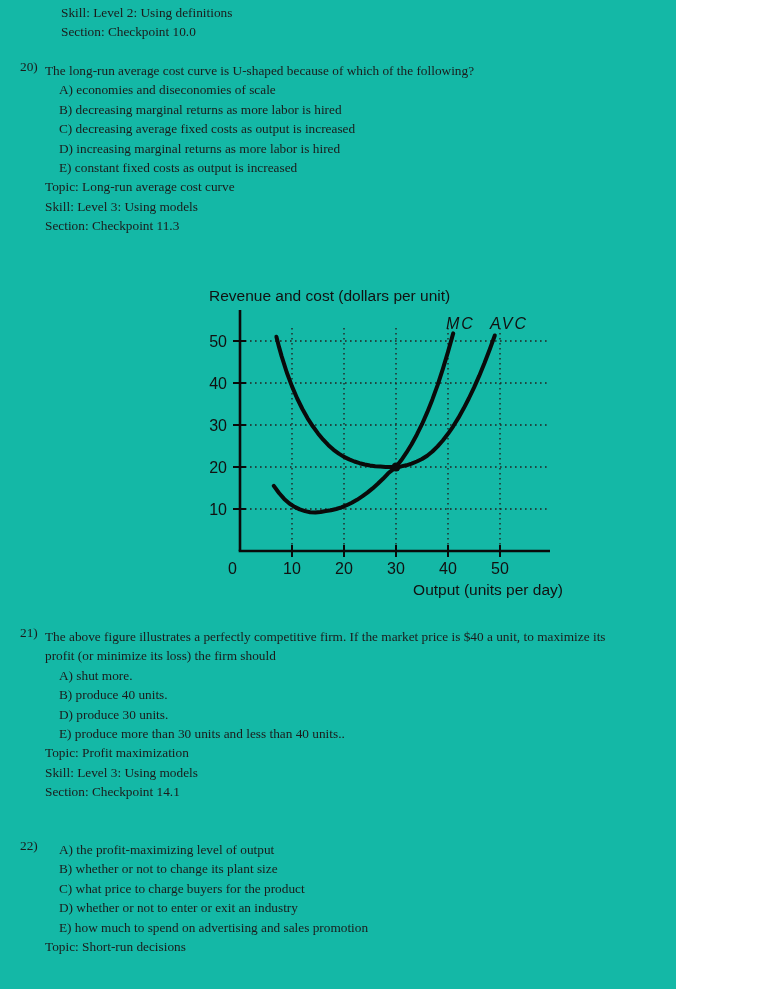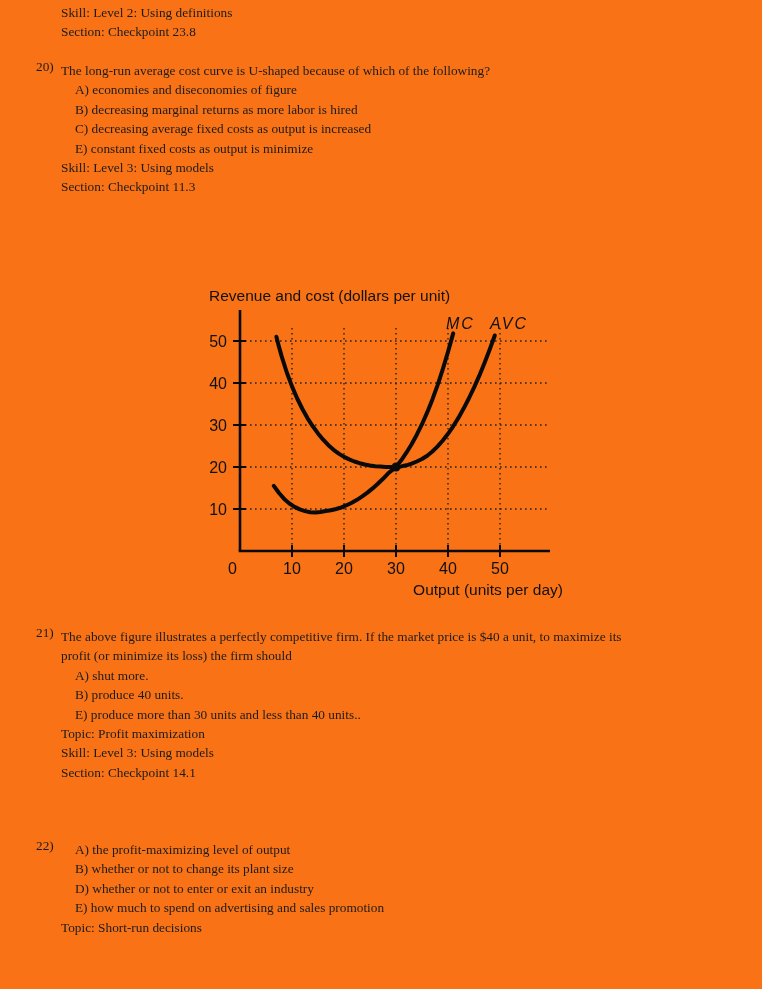--- a/index.html
+++ b/index.html
@@ -1,27 +1,27 @@
 <!DOCTYPE html>
 <html><head>
 <meta charset="utf-8">
 <style>
   html,body{margin:0;padding:0;background:#fff;}
   .page{
     position:relative;
-    width:762px;height:989px;
-    background:#f97316;
+    width:676px;height:989px;
+    background:#14b8a6;
     font-family:"Liberation Serif", serif;
     color:#1b1b1b;
     font-size:13.3px;
     line-height:19.4px;
     overflow:hidden;
   }
   .hdr{position:absolute;left:61px;top:3px;}
-  .question{position:absolute;left:36px;width:700px;}
+  .question{position:absolute;left:20px;width:700px;}
   .qnum{position:absolute;left:0;top:-4px;}
   .qbody{margin-left:25px;font-family:Liberation Serif, serif;}
   .qtext{white-space:pre-wrap;}
   .opts{padding-left:14px;}
   .chart{position:absolute;left:180px;top:280px;width:400px;height:330px;margin:0;}
   .chart svg{display:block;}
   .ctitle{font-family:"Liberation Sans",sans-serif;font-size:15.5px;fill:#111;}
   .ticklbl{font-family:"Liberation Sans",sans-serif;font-size:16px;fill:#111;}
   .axislbl{font-family:"Liberation Sans",sans-serif;font-size:15.5px;fill:#111;}
   .curvelbl{font-family:"Liberation Sans",sans-serif;font-size:16px;font-style:italic;letter-spacing:2px;fill:#111;}
@@ -30,34 +30,36 @@
   .tick{stroke:#0a0a0a;stroke-width:2;fill:none;}
   .curve{stroke:#0a0a0a;stroke-width:4;fill:none;stroke-linecap:round;stroke-linejoin:round;}
 </style>
 </head>
 <body>
 
 <div class="page">
 
   <div class="hdr">
     <div>Skill: Level 2: Using definitions</div>
-    <div>Section: Checkpoint 23.8</div>
+    <div>Section: Checkpoint 10.0</div>
   </div>
 
   <section class="question" style="top:61px">
     <span class="qnum">20)</span>
     <div class="qbody">
       <div class="qtext">The long-run average cost curve is U-shaped because of which of the following?</div>
       <div class="opts">
-        <div>A) economies and diseconomies of figure</div>
+        <div>A) economies and diseconomies of scale</div>
         <div>B) decreasing marginal returns as more labor is hired</div>
         <div>C) decreasing average fixed costs as output is increased</div>
-        <div>E) constant fixed costs as output is minimize</div>
+        <div>D) increasing marginal returns as more labor is hired</div>
+        <div>E) constant fixed costs as output is increased</div>
       </div>
       <div class="meta">
+        <div>Topic: Long-run average cost curve</div>
         <div>Skill: Level 3: Using models</div>
         <div>Section: Checkpoint 11.3</div>
       </div>
     </div>
   </section>
 
   <figure class="chart">
     <svg width="400" height="330" viewBox="0 0 400 330">
       <text class="ctitle" x="29" y="21">Revenue and cost (dollars per unit)</text>
 
@@ -118,36 +120,38 @@
   </figure>
 
   <section class="question" style="top:627px">
     <span class="qnum">21)</span>
     <div class="qbody">
       <div class="qtext">The above figure illustrates a perfectly competitive firm. If the market price is $40 a unit, to maximize its
 profit (or minimize its loss) the firm should</div>
       <div class="opts">
         <div>A) shut more.</div>
         <div>B) produce 40 units.</div>
+        <div>D) produce 30 units.</div>
         <div>E) produce more than 30 units and less than 40 units..</div>
       </div>
       <div class="meta">
         <div>Topic: Profit maximization</div>
         <div>Skill: Level 3: Using models</div>
         <div>Section: Checkpoint 14.1</div>
       </div>
     </div>
   </section>
 
   <section class="question" style="top:840px">
     <span class="qnum">22)</span>
     <div class="qbody">
       <div class="opts">
         <div>A) the profit-maximizing level of output</div>
         <div>B) whether or not to change its plant size</div>
+        <div>C) what price to charge buyers for the product</div>
         <div>D) whether or not to enter or exit an industry</div>
         <div>E) how much to spend on advertising and sales promotion</div>
       </div>
       <div class="meta">
         <div>Topic: Short-run decisions</div>
       </div>
     </div>
   </section>
 
 </div>

